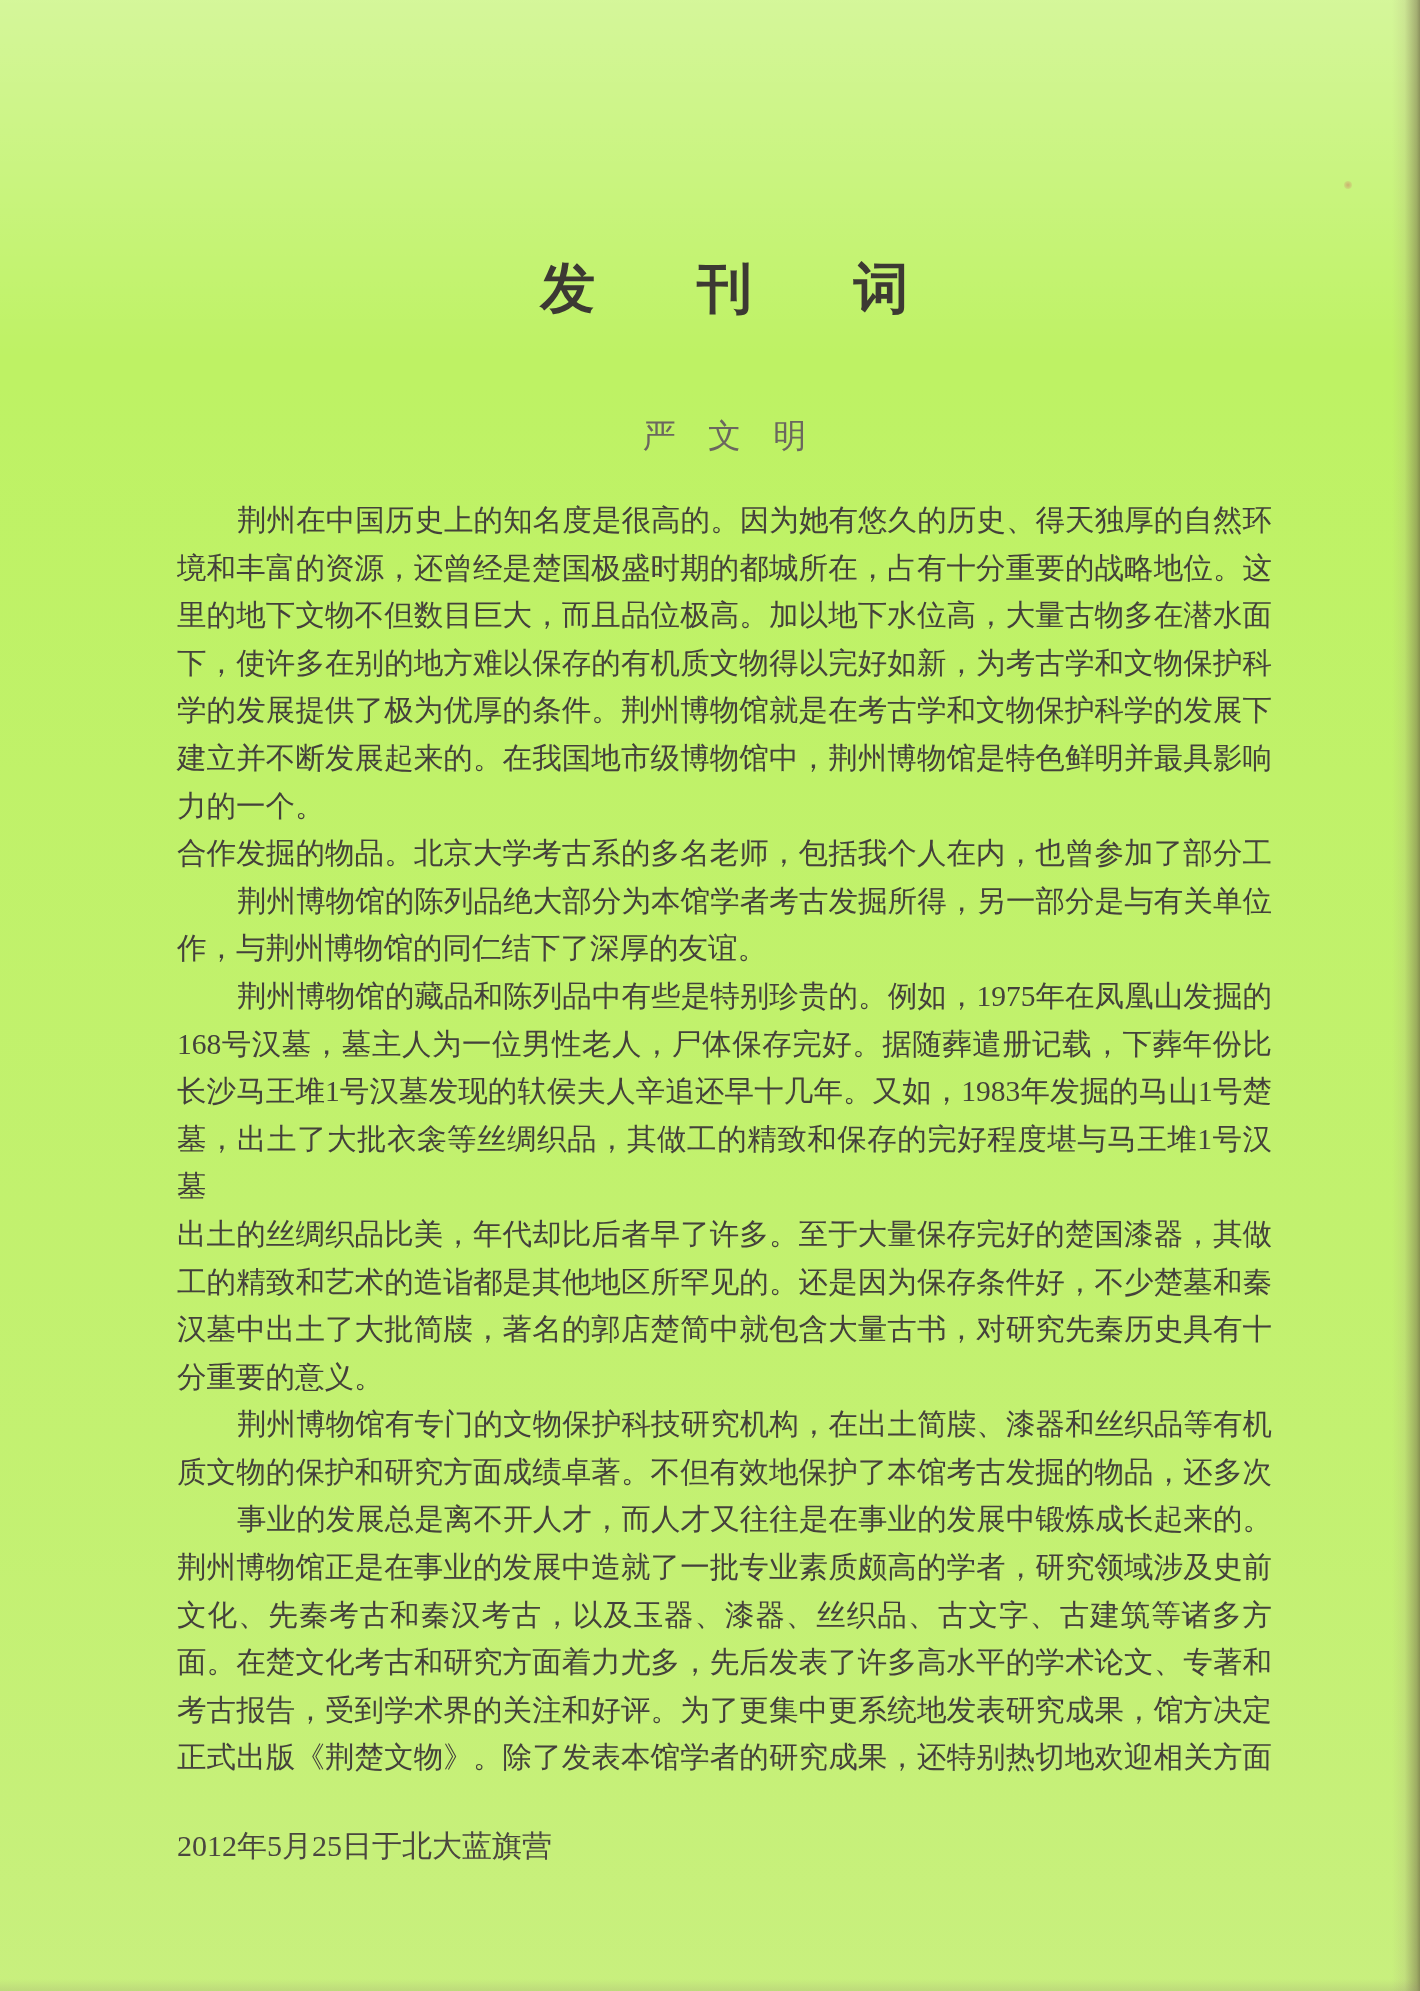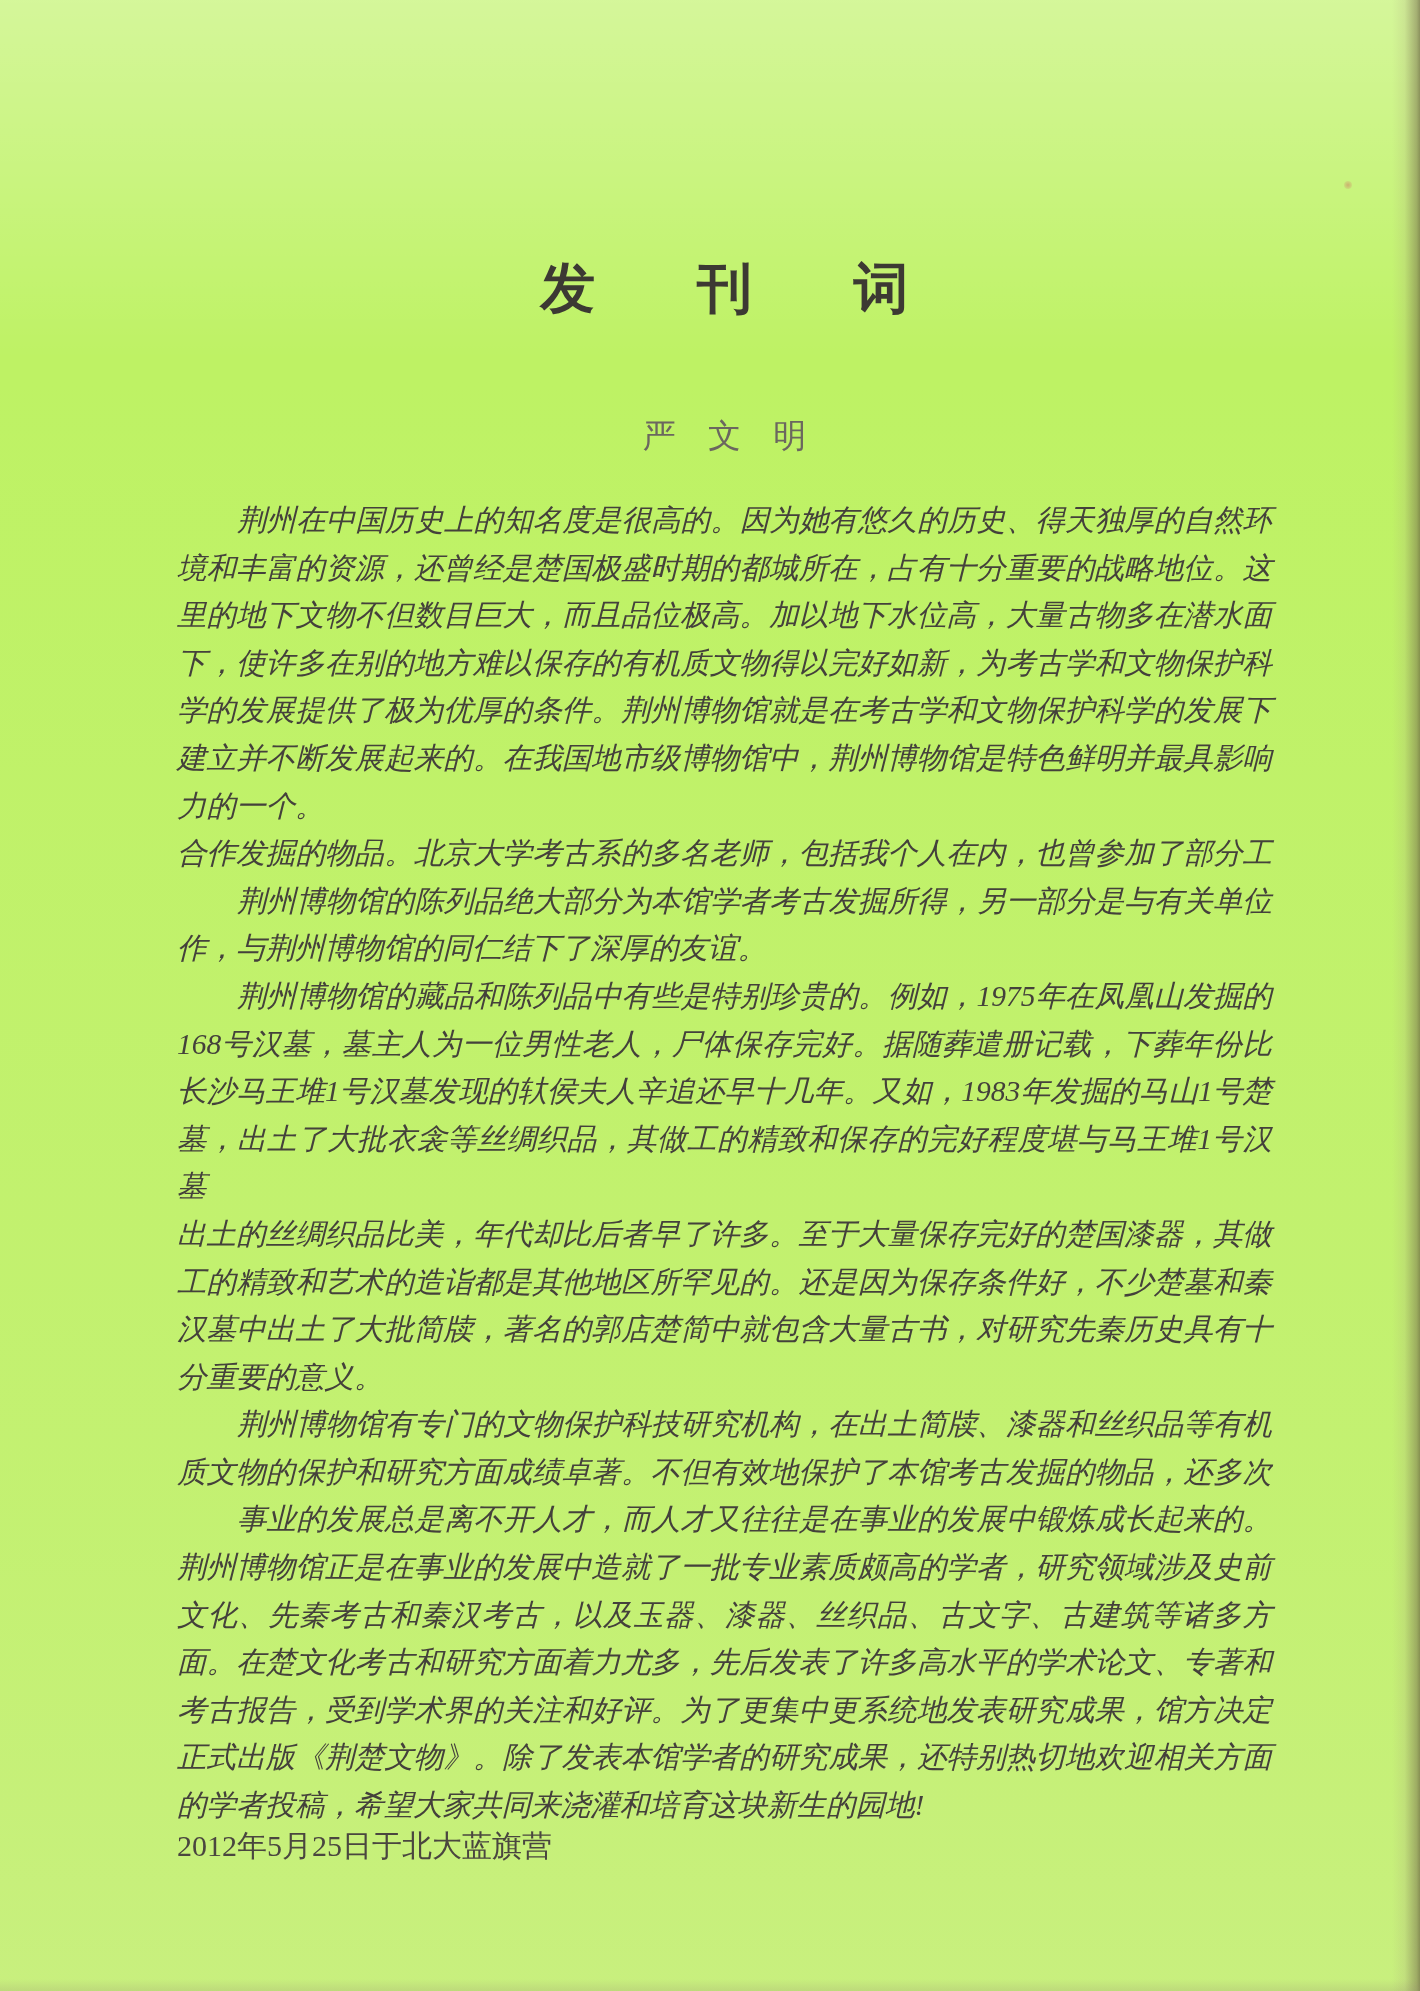--- a/index.html
+++ b/index.html
@@ -49,21 +49,20 @@
     color:#6b675f;
   }
   .doc-body{
     position:absolute;left:177px;top:497px;width:1095px;
     font-size:29.5px;line-height:47.6px;
     color:#44413b;
   }
   .line{
     width:100%;
     white-space:nowrap;
-    font-style:italic;
   }
   .line.fill{
     white-space:normal;
     text-align:justify;
     text-align-last:justify;
     text-justify:inter-character;
   }
   .line.end{
     white-space:normal;
     text-align:right;
@@ -107,21 +106,20 @@
       <div class="line fill">汉墓中出土了大批简牍，著名的郭店楚简中就包含大量古书，对研究先秦历史具有十</div>
       <div class="line end">分重要的意义。</div>
       <div class="line fill indent">荆州博物馆有专门的文物保护科技研究机构，在出土简牍、漆器和丝织品等有机</div>
       <div class="line fill">质文物的保护和研究方面成绩卓著。不但有效地保护了本馆考古发掘的物品，还多次</div>
       <div class="line fill indent">事业的发展总是离不开人才，而人才又往往是在事业的发展中锻炼成长起来的。</div>
       <div class="line fill">荆州博物馆正是在事业的发展中造就了一批专业素质颇高的学者，研究领域涉及史前</div>
       <div class="line fill">文化、先秦考古和秦汉考古，以及玉器、漆器、丝织品、古文字、古建筑等诸多方</div>
       <div class="line fill">面。在楚文化考古和研究方面着力尤多，先后发表了许多高水平的学术论文、专著和</div>
       <div class="line fill">考古报告，受到学术界的关注和好评。为了更集中更系统地发表研究成果，馆方决定</div>
       <div class="line fill">正式出版《荆楚文物》。除了发表本馆学者的研究成果，还特别热切地欢迎相关方面</div>
-      <div class="line end">的学者投稿，希望大家共同来浇灌和培育这块新生的园地!</div>
     </div>
 
   <div class="doc-date">2012年5月25日于北大蓝旗营</div>
 
   <span class="red-dot"></span>
   <div class="edge-right"></div>
   <div class="edge-bottom"></div>
 </div>
 
 </body></html>

